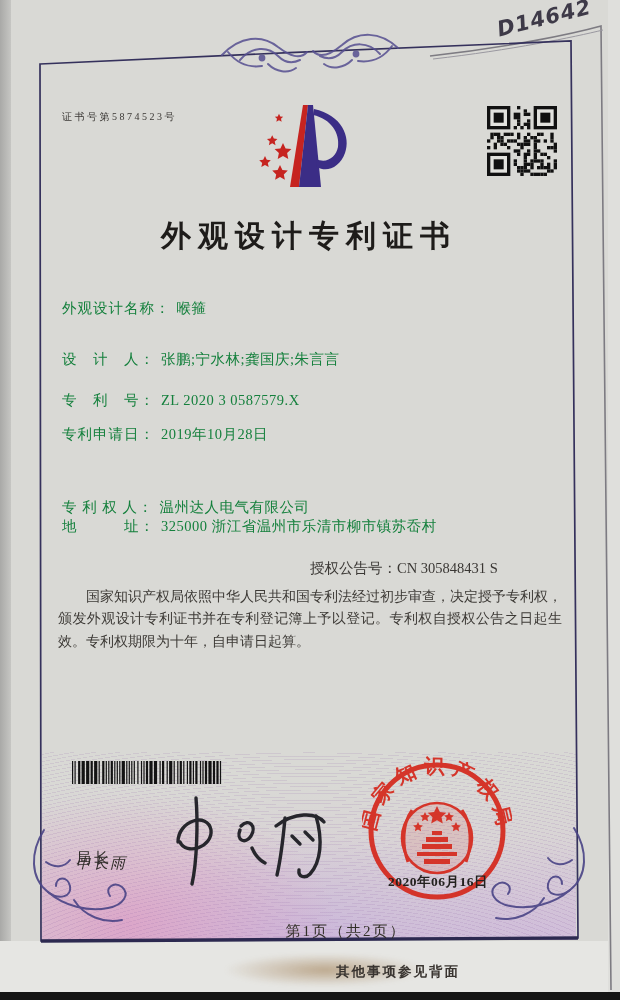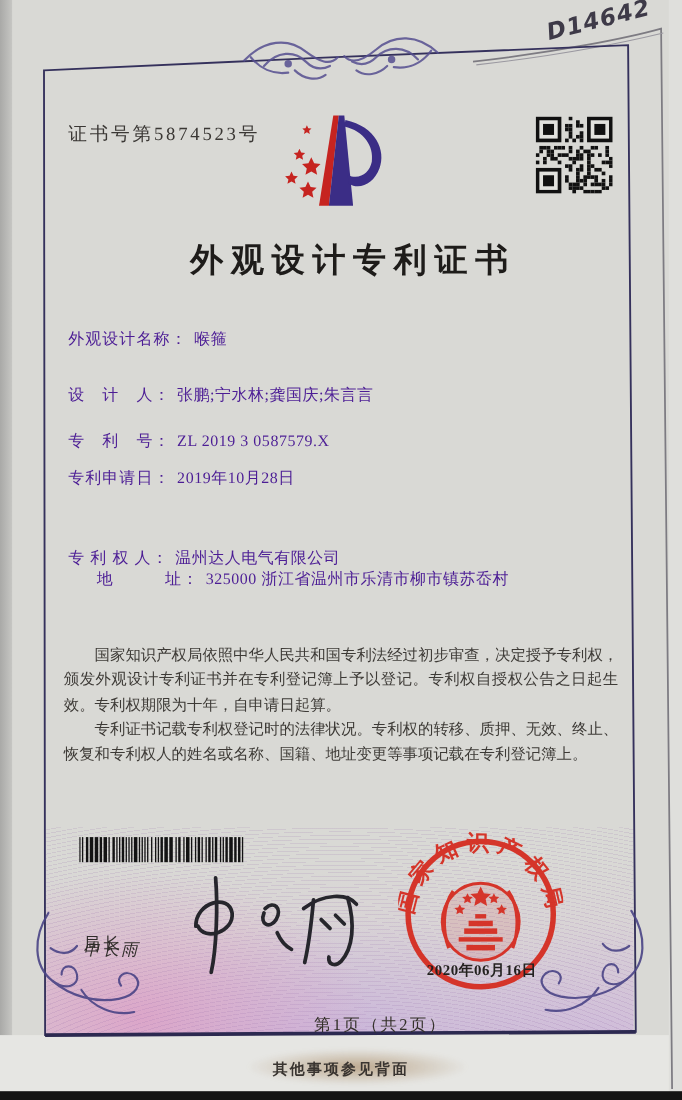--- a/index.html
+++ b/index.html
@@ -26,28 +26,28 @@
       radial-gradient(ellipse 220px 150px at 96% 100%, rgba(196,168,224,.4), rgba(196,168,224,0) 70%),
       linear-gradient(to top, rgba(214,176,214,.35), rgba(214,176,214,0) 85%);
   }
   .frame-svg{left:0;top:0;width:620px;height:1000px;z-index:2;pointer-events:none;}
   .content{z-index:3;}
 
   .handwritten{left:496px;top:6px;z-index:4;
     font-family:"DejaVu Sans",sans-serif;font-style:italic;font-size:21px;
     color:#3e3a48;transform:rotate(-14deg);letter-spacing:1px;font-weight:bold;}
 
-  .cert-no{left:62px;top:110px;font-size:17px;letter-spacing:2.5px;color:#3a3734;}
+  .cert-no{left:62px;top:110px;font-size:10px;letter-spacing:2.5px;color:#3a3734;}
   .qr{left:487px;top:106px;width:70px;height:70px;}
   .logo{left:247px;top:101px;width:106px;height:97px;}
   .title{left:40px;top:216px;width:538px;text-align:center;
-    font-size:30px;font-weight:bold;letter-spacing:7px;color:#1e1c1a;padding-left:12px;}
-
-  .field{left:62px;width:500px;height:22px;font-size:14.5px;color:#4c1d95;white-space:nowrap;}
-  .f0{top:299px;} .f1{top:350px;} .f2{top:391px;} .f3{top:425px;} .f4{top:498px;} .f5{top:517px;margin-left:26px;}
+    font-size:30px;font-weight:bold;letter-spacing:7px;color:#1e1c1a;}
+
+  .field{left:62px;width:500px;height:22px;font-size:14.5px;color:#15803d;white-space:nowrap;}
+  .f0{top:299px;} .f1{top:350px;} .f2{top:391px;} .f3{top:425px;} .f4{top:498px;} .f5{top:517px;}
   .field .lab{letter-spacing:1px;}
   .field .val{margin-left:6px;letter-spacing:.5px;}
   .grant-row{top:559px;left:62px;width:510px;height:22px;font-size:14.5px;color:#3a3734;white-space:nowrap;}
   .grant-no-group{position:absolute;left:248px;top:0;}
 
   .legal{left:58px;top:586px;width:504px;font-size:14px;line-height:1.6;
     text-align:justify;color:#3d3a36;}
   .legal p{margin:0;text-indent:2em;}
 
   .barcode{left:72px;top:761px;width:152px;height:23px;}
@@ -56,21 +56,21 @@
   .signature{left:158px;top:790px;width:175px;height:100px;}
   .seal{left:362px;top:756px;width:150px;height:150px;}
   .seal-date{left:372px;top:873px;width:132px;text-align:center;
     font-size:13.5px;font-weight:bold;letter-spacing:.5px;color:#23211f;z-index:4;}
 
   .page-footer{left:40px;top:922px;width:612px;text-align:center;
     font-size:15px;letter-spacing:2px;color:#333029;z-index:4;}
   .smudge{left:185px;top:947px;width:280px;height:46px;z-index:1;
     background:radial-gradient(ellipse 50% 50% at 50% 50%, rgba(148,108,58,.5), rgba(148,108,58,0) 72%);
     filter:blur(2px);}
-  .back-note{left:160px;top:963px;width:300px;text-align:center;
+  .back-note{left:160px;top:963px;width:300px;text-align:right;
     font-size:13.5px;font-weight:bold;letter-spacing:2px;color:#393430;z-index:4;}
 </style>
 </head>
 <body>
 
 <div class="abs scan-left-band"></div>
 <div class="abs scan-bottom-area"></div>
 <div class="abs scan-right-band"></div>
 <div class="abs scan-black-strip"></div>
 
@@ -257,38 +257,40 @@
 
 <div class="abs content title">外观设计专利证书</div>
 
 <div class="abs content field f0">
   <span class="lab">外观设计名称：</span><span class="val">喉箍</span>
 </div>
 <div class="abs content field f1">
   <span class="lab">设　计　人：</span><span class="val">张鹏;宁水林;龚国庆;朱言言</span>
 </div>
 <div class="abs content field f2">
-  <span class="lab">专　利　号：</span><span class="val">ZL 2019 3 0587579.X</span>
+  <span class="lab">专　利　号：</span><span class="val">ZL 2020 3 0587579.X</span>
 </div>
 <div class="abs content field f3">
   <span class="lab">专利申请日：</span><span class="val">2019年10月28日</span>
 </div>
 <div class="abs content field f4">
   <span class="lab">专 利 权 人：</span><span class="val">温州达人电气有限公司</span>
 </div>
 <div class="abs content field f5">
   <span class="lab">地　　　址：</span><span class="val">325000 浙江省温州市乐清市柳市镇苏岙村</span>
 </div>
 
 <div class="abs content grant-row">
+  <span class="grant-no-group">
+    <span class="lab">授权公告号：</span><span class="val">CN 305848431 S</span>
+  </span>
 </div>
 
 <div class="abs content legal">
   <p>国家知识产权局依照中华人民共和国专利法经过初步审查，决定授予专利权，颁发外观设计专利证书并在专利登记簿上予以登记。专利权自授权公告之日起生效。专利权期限为十年，自申请日起算。</p>
-  <p>专利证书记载专利权登记时的法律状况。专利权的转移、质押、无效、终止、恢复和专利权人的姓名或名称、国籍、地址变更等事项记载在专利登记簿上。</p>
 </div>
 
 <svg id="barcode" class="abs content barcode" viewBox="0 0 152 23" preserveAspectRatio="none" xmlns="http://www.w3.org/2000/svg">
     <rect x="0" y="0" width="1.2" height="23" fill="#131313"></rect>
     <rect x="2.5" y="0" width="1.2" height="23" fill="#131313"></rect>
     <rect x="6.1" y="0" width="2.2" height="23" fill="#131313"></rect>
     <rect x="9.6" y="0" width="3.2" height="23" fill="#131313"></rect>
     <rect x="14.1" y="0" width="3.2" height="23" fill="#131313"></rect>
     <rect x="18.6" y="0" width="2.2" height="23" fill="#131313"></rect>
     <rect x="22.1" y="0" width="3.2" height="23" fill="#131313"></rect>

